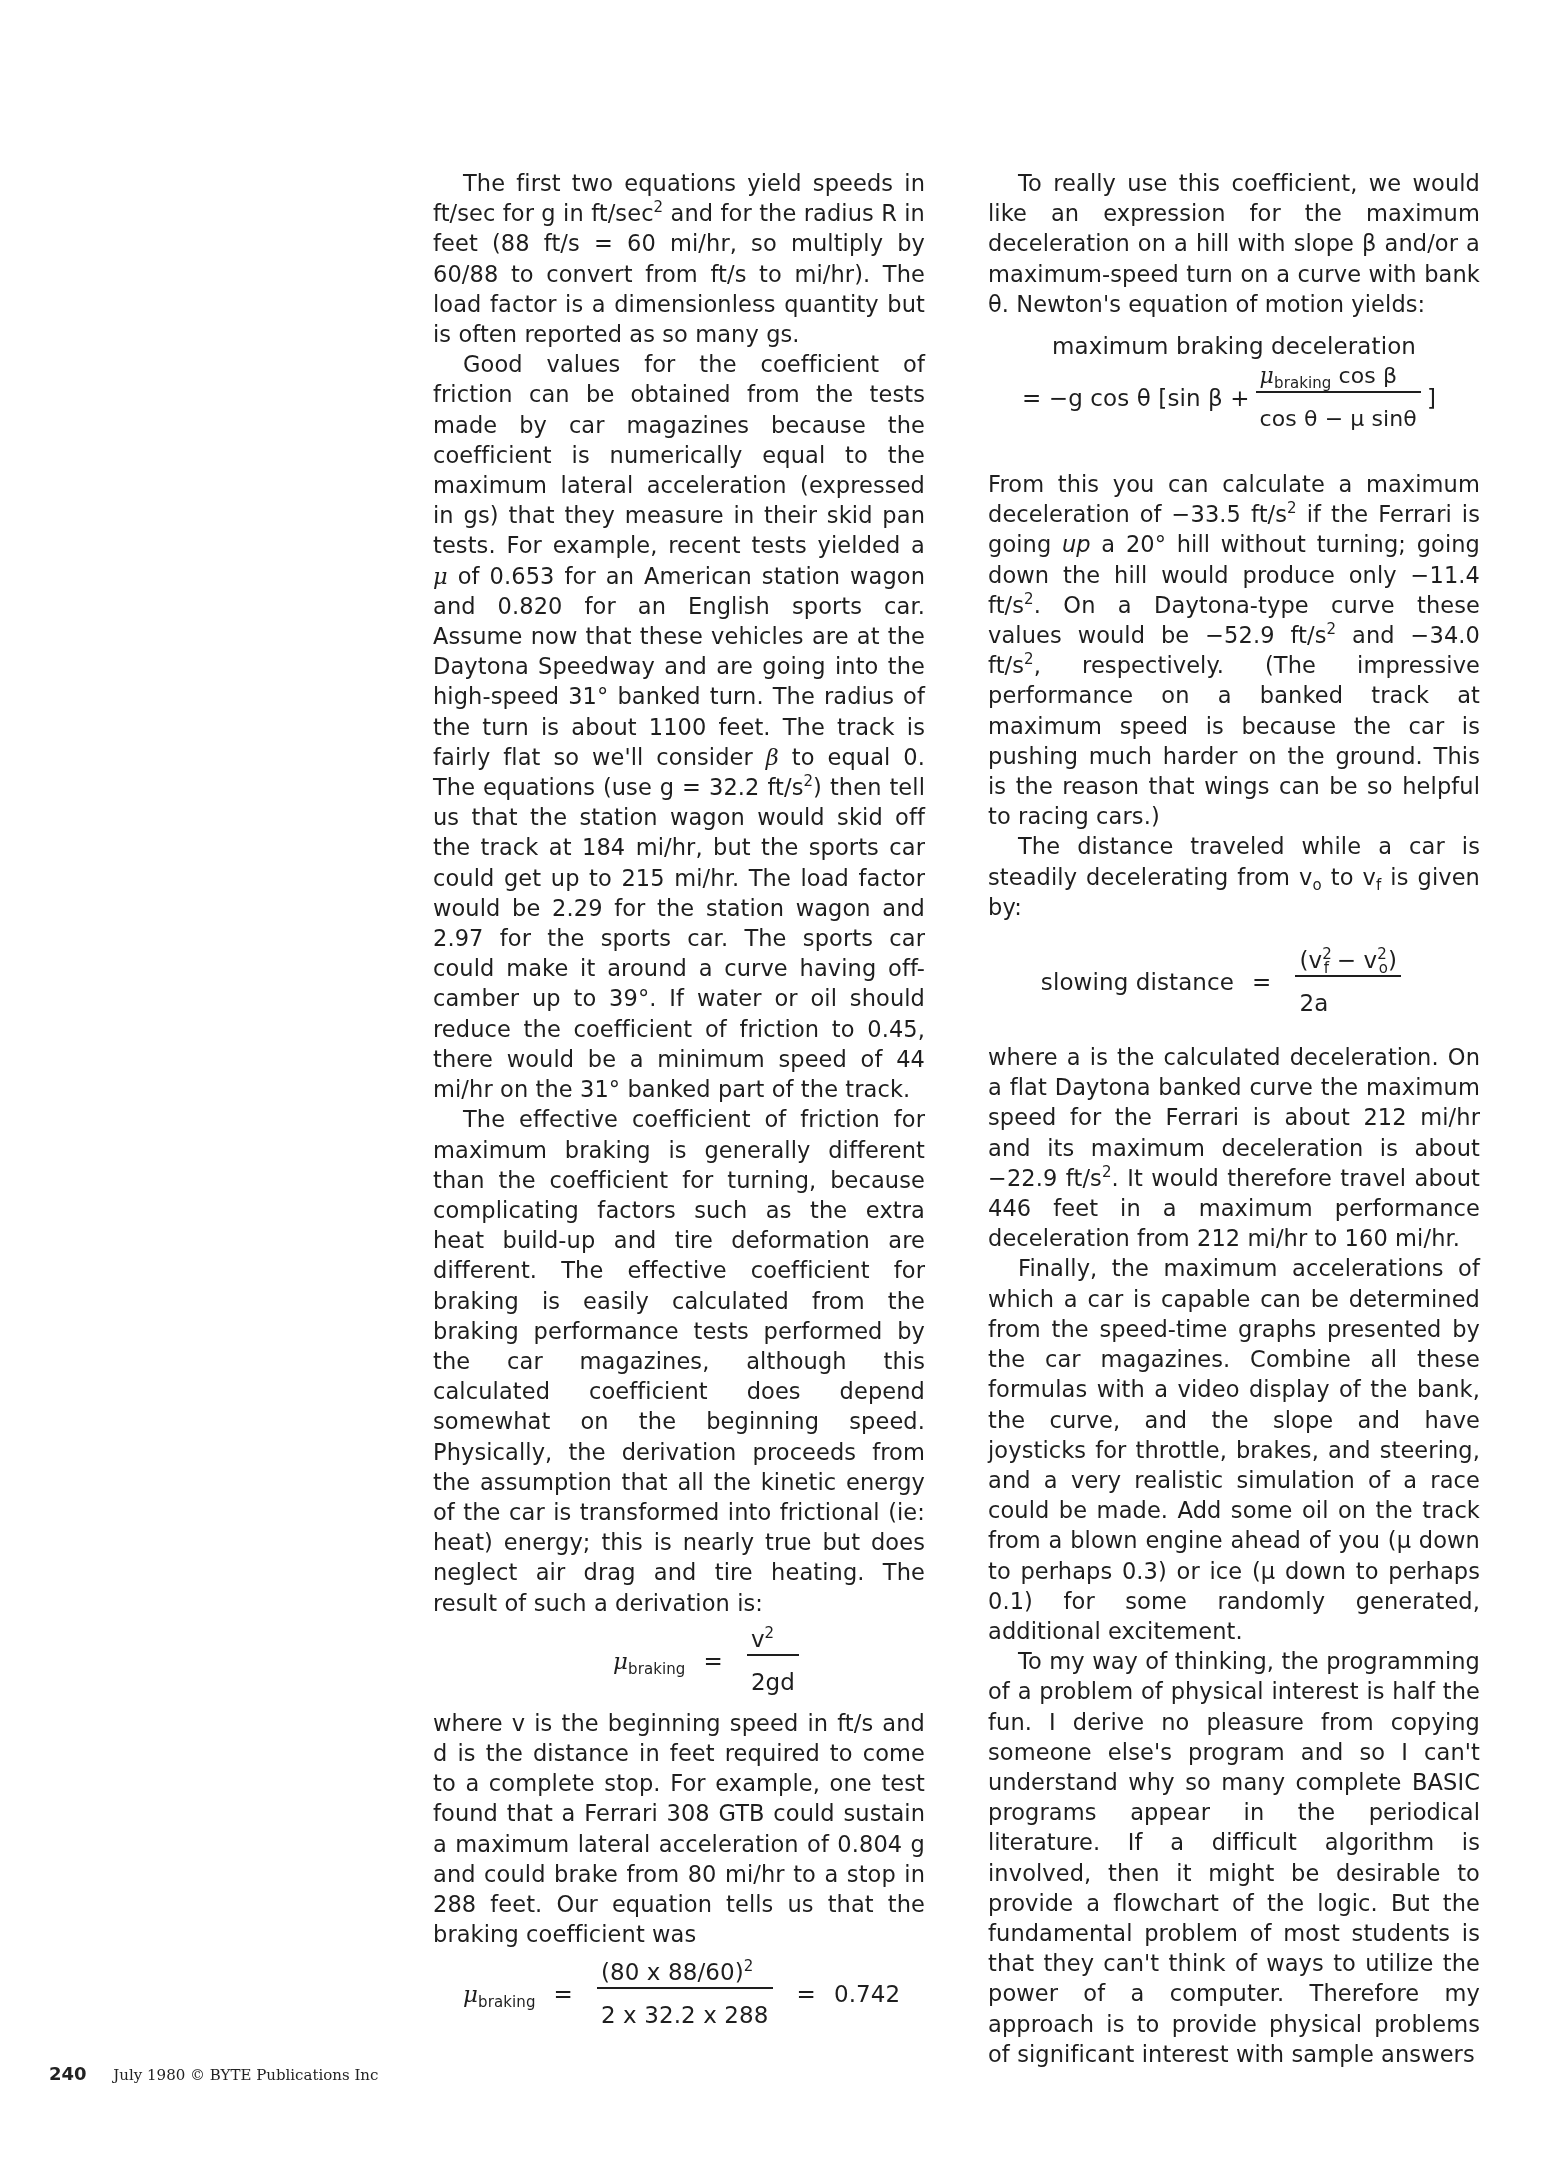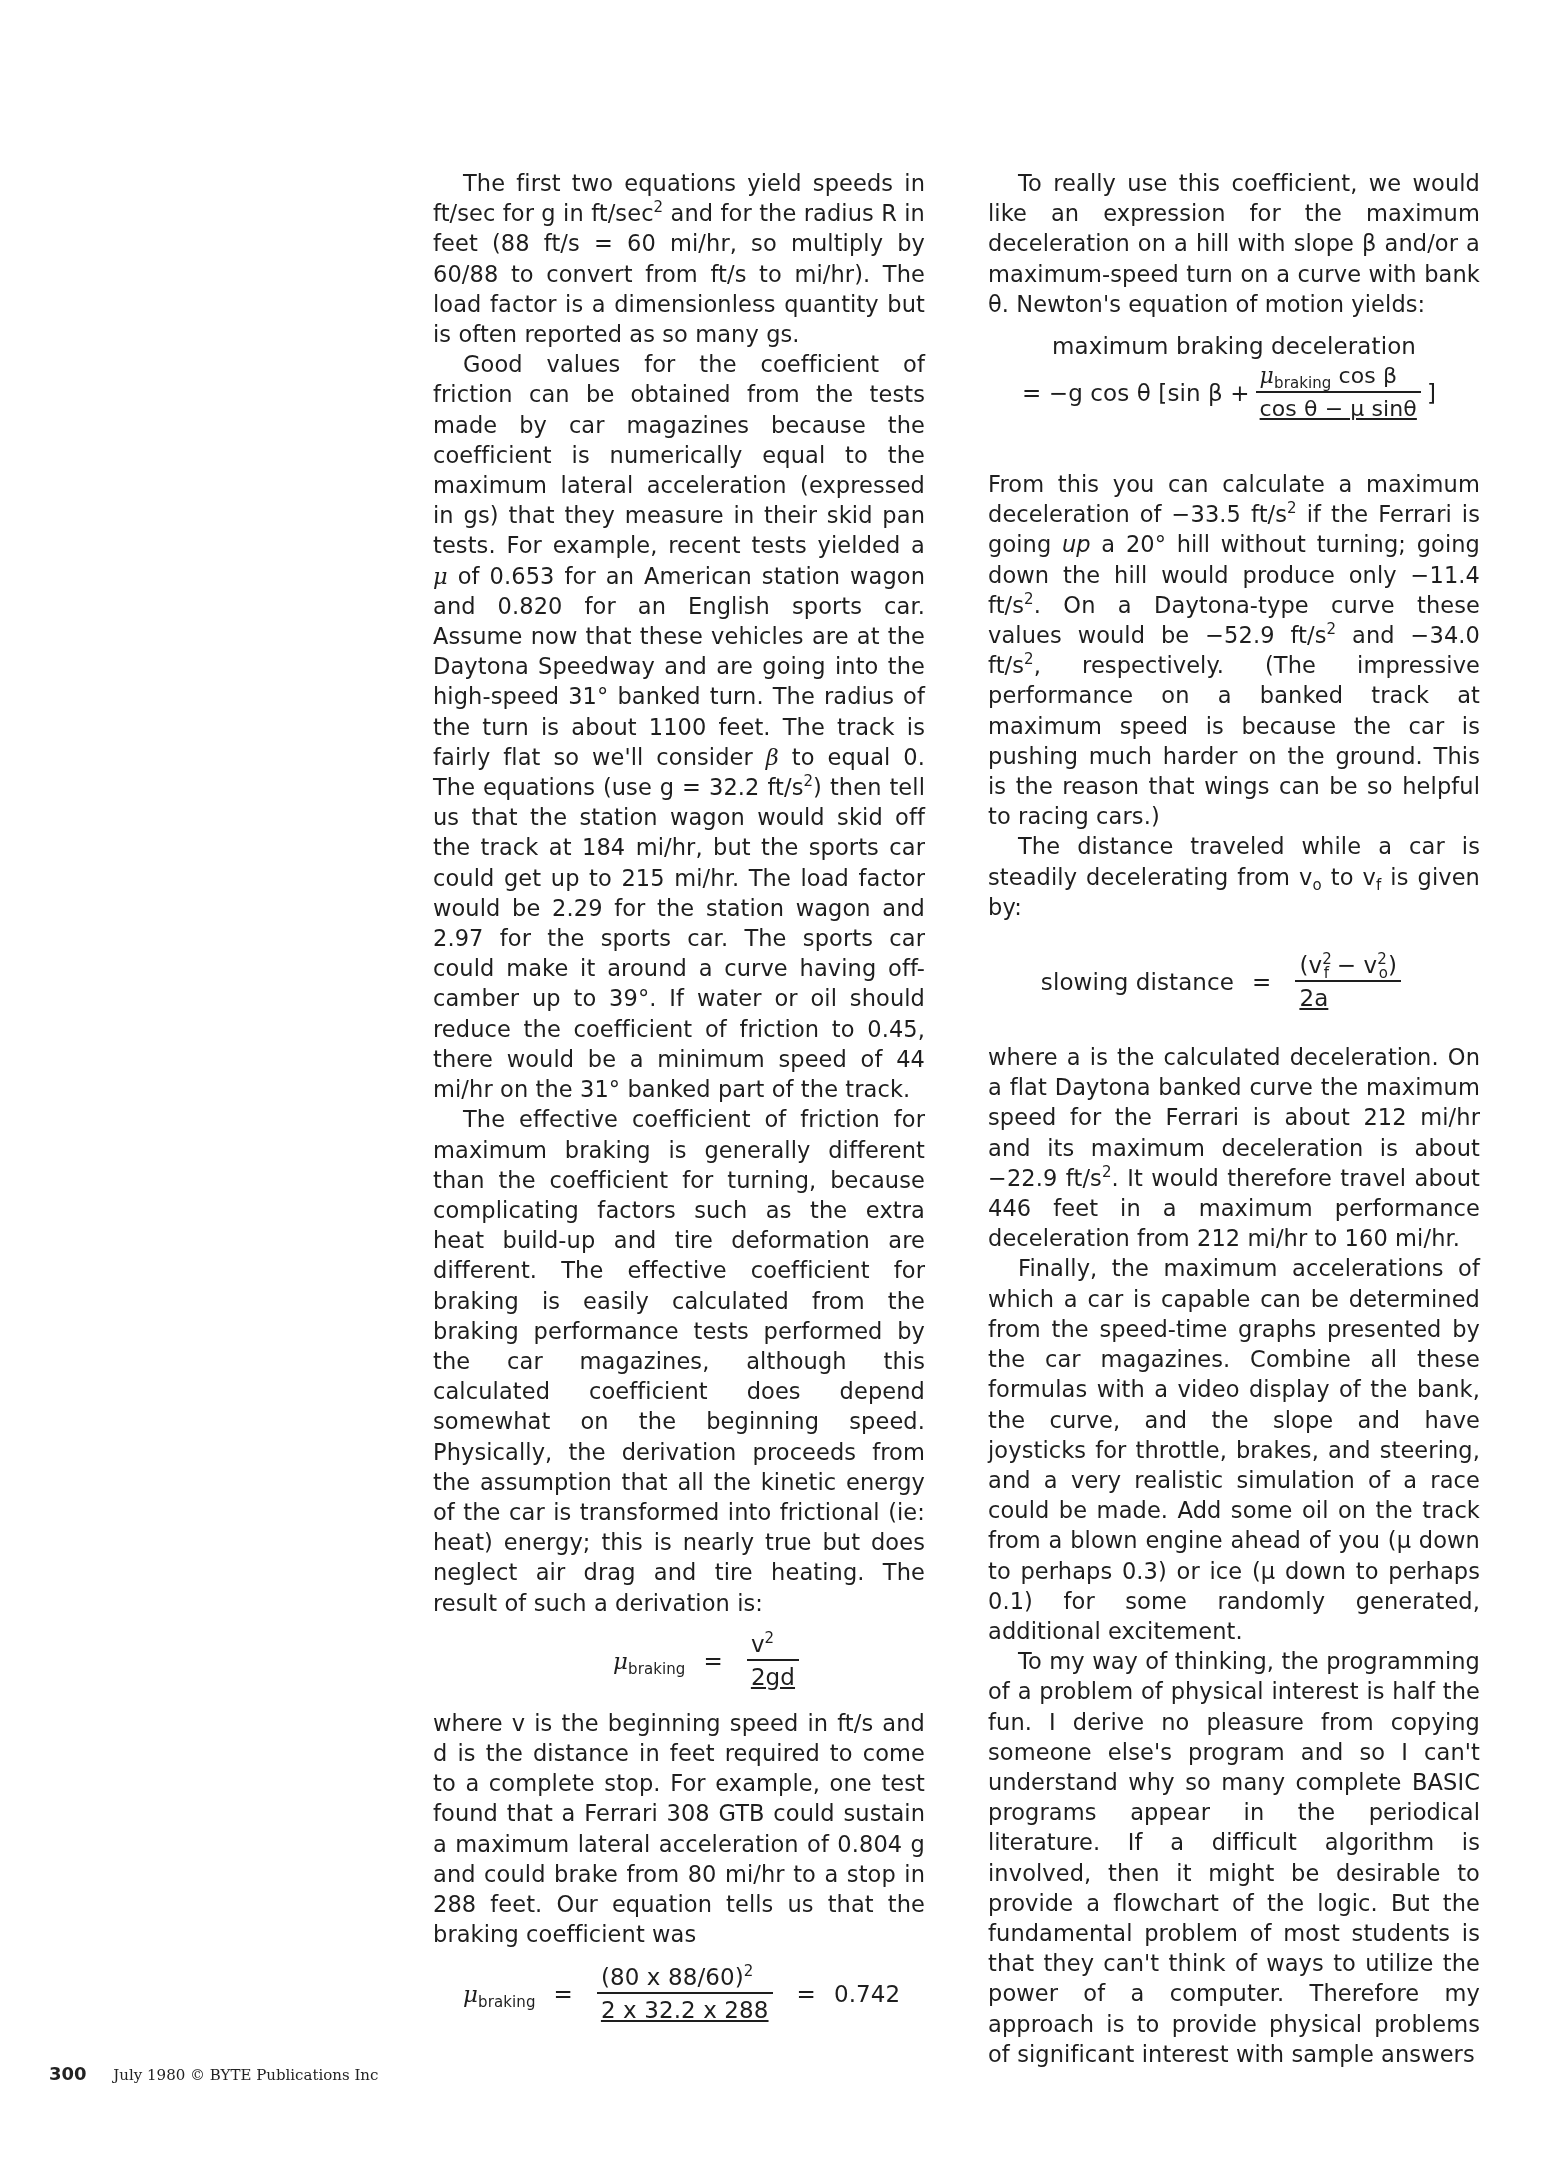--- a/index.html
+++ b/index.html
@@ -10,21 +10,21 @@
   .col.left { left: 433px; }
   .col.right { left: 988px; }
   .col p { margin: 0; text-indent: 0; }
   .col p.ind { text-indent: 30px; }
   .col p.noind { text-indent: 0; }
   sup { font-size: 15px; vertical-align: 9px; line-height: 0; }
   sub { font-size: 15px; vertical-align: -5px; line-height: 0; }
   .eq { position: relative; display: flex; align-items: center; justify-content: center; font-size: 23px; white-space: nowrap; }
   .frac { display: inline-flex; flex-direction: column; margin: 0 6px; }
   .frac .num { padding: 0 4px 2px; line-height: 26px; }
-  .frac .den { border-top: 2px solid #1e1e1e; padding: 2px 4px 0; line-height: 28px; text-decoration: underline; }
+  .frac .den { border-top: 2px solid #1e1e1e; padding: 12px 4px 0; line-height: 28px; }
   .mu { font-style: italic; font-family: "DejaVu Serif", serif; }
   .sp { display: inline-block; width: 18px; }
   .footer { position: absolute; top: 2063px; left: 49px; font-size: 15px; color: #222; white-space: nowrap;
             font-family: "DejaVu Serif", serif; }
   .footer .pg { font-weight: bold; font-size: 18px; margin-right: 22px; font-family: "DejaVu Sans", sans-serif; }
   em { font-style: italic; }
 </style>
 </head>
 <body>
 
@@ -90,15 +90,15 @@
         <span class="den">2a</span>
       </span>
   </div>
 
   <p class="noind"><span>where a is the calculated deceleration. On a flat Daytona banked curve the maximum speed for the Ferrari is about 212 mi/hr and its maximum deceleration is about −22.9 ft/s</span><sup>2</sup><span>. It would therefore travel about 446 feet in a maximum performance deceleration from 212 mi/hr to 160 mi/hr.</span></p>
   <p class="ind">Finally, the maximum accelerations of which a car is capable can be determined from the speed-time graphs presented by the car magazines. Combine all these formulas with a video display of the bank, the curve, and the slope and have joysticks for throttle, brakes, and steering, and a very realistic simulation of a race could be made. Add some oil on the track from a blown engine ahead of you (μ down to perhaps 0.3) or ice (μ down to perhaps 0.1) for some randomly generated, additional excitement.</p>
   <p class="ind">To my way of thinking, the programming of a problem of physical interest is half the fun. I derive no pleasure from copying someone else's program and so I can't understand why so many complete BASIC programs appear in the periodical literature. If a difficult algorithm is involved, then it might be desirable to provide a flowchart of the logic. But the fundamental problem of most students is that they can't think of ways to utilize the power of a computer. Therefore my approach is to provide physical problems of significant interest with sample answers</p>
 </div>
 
 <div class="footer">
-  <span class="pg">300</span>
+  <span class="pg">240</span>
   <span>July 1980 © BYTE Publications Inc</span>
 </div>
 
 </body></html>

